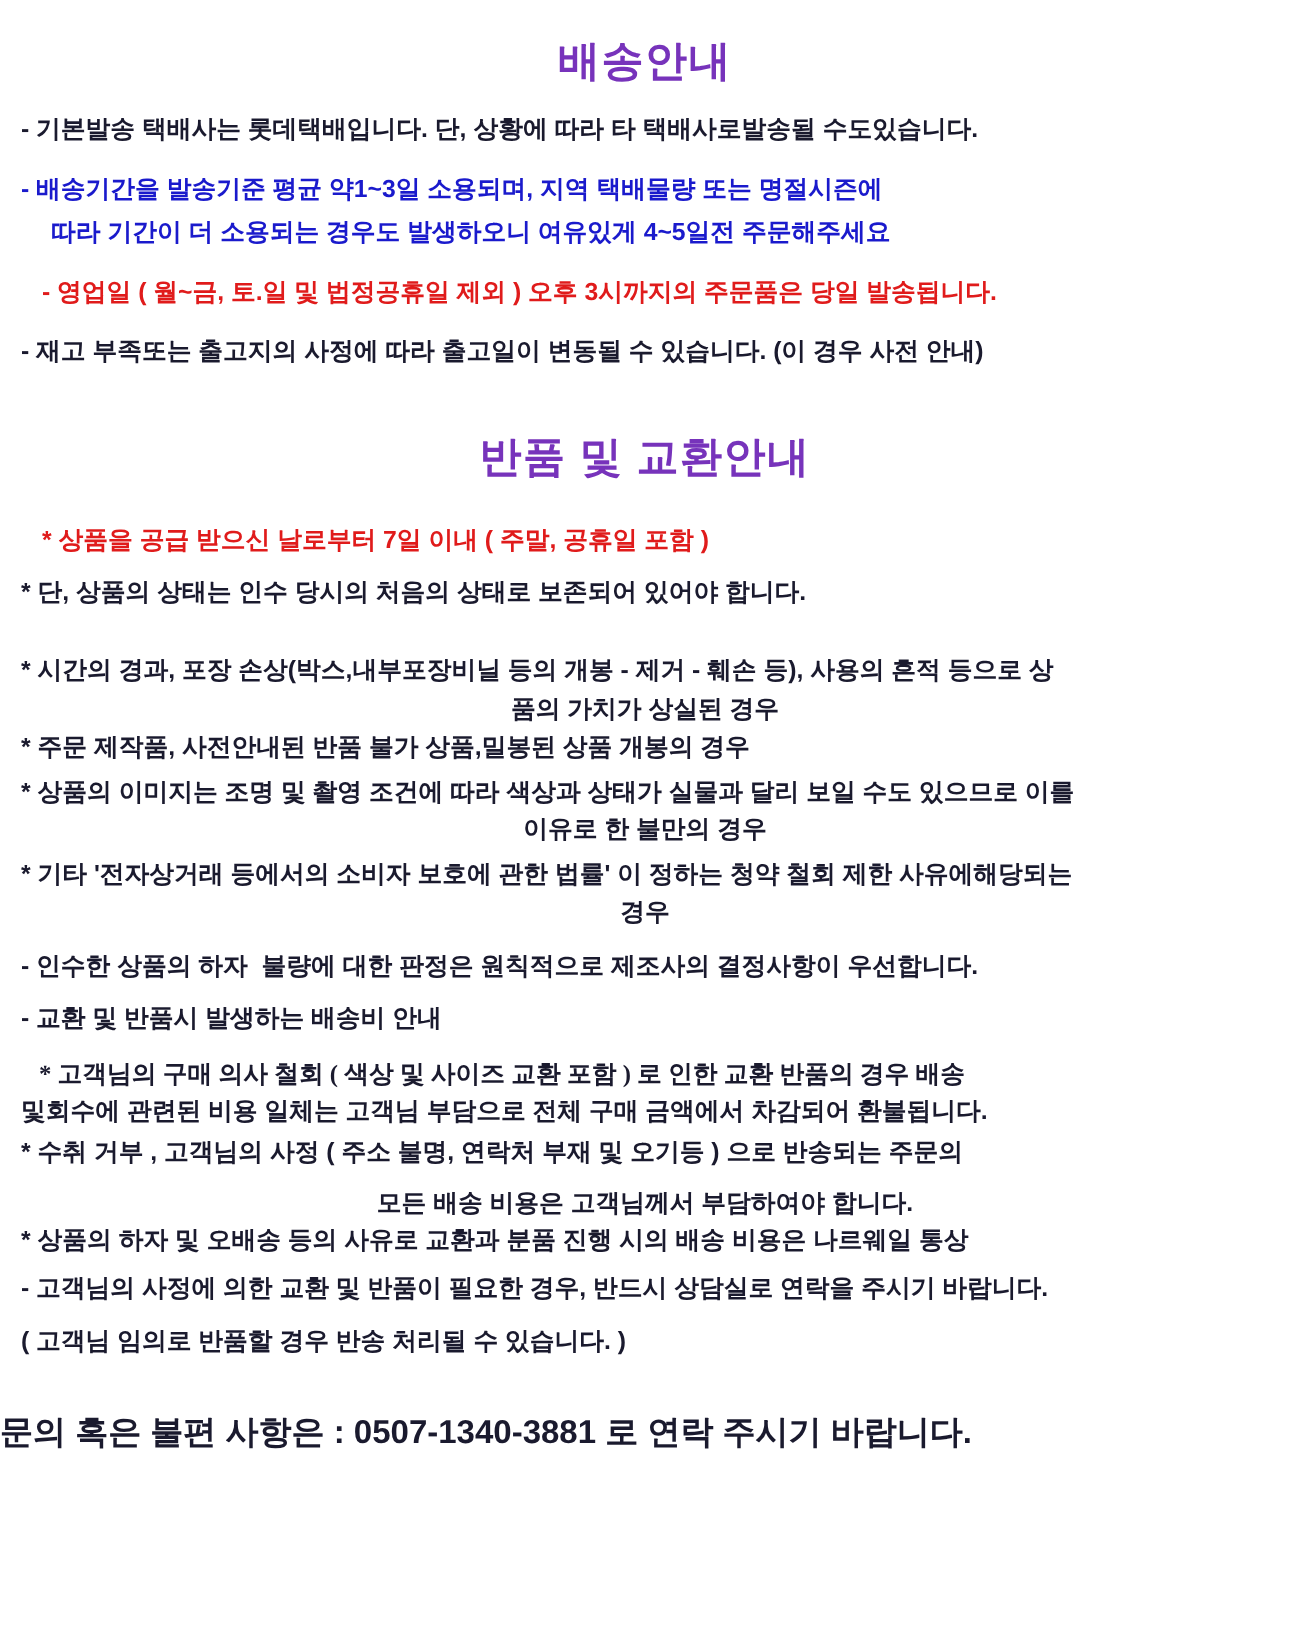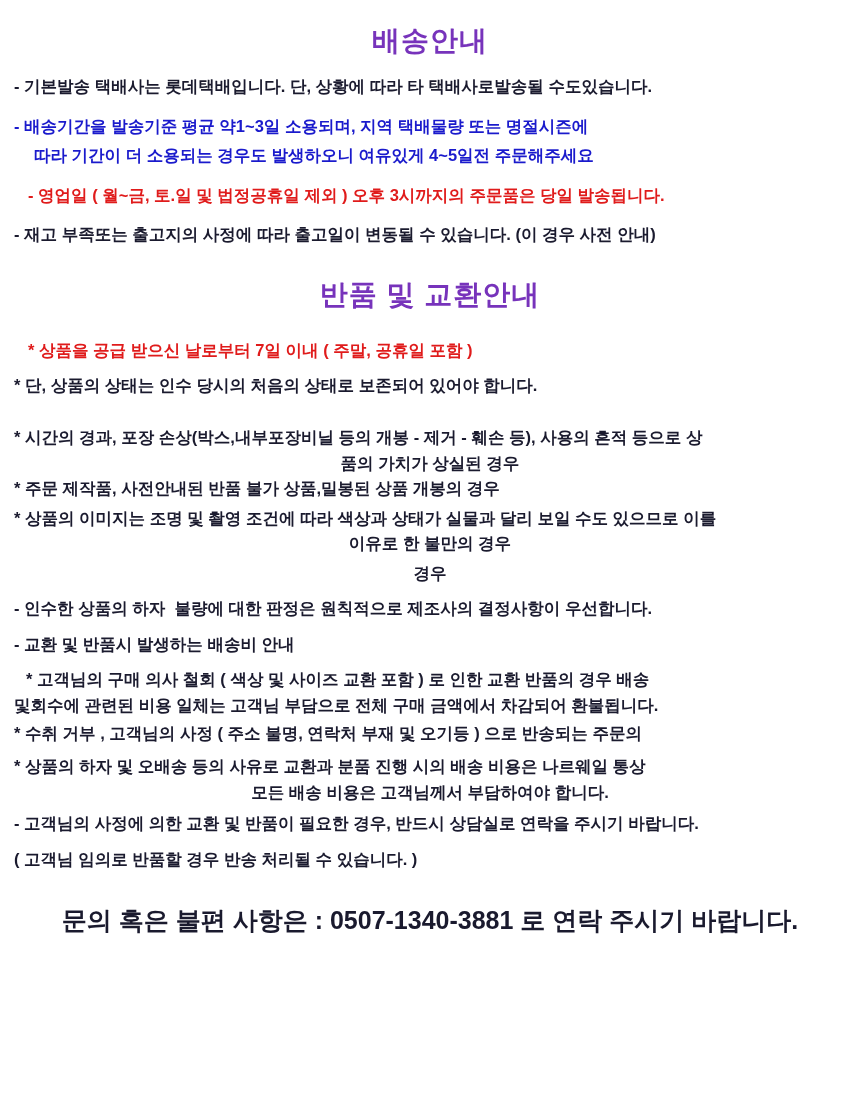--- a/index.html
+++ b/index.html
@@ -22,49 +22,49 @@
   }
 
   .title {
     text-align: center;
     font-weight: bold;
     font-size: 28px;
     color: #7733bb;
     letter-spacing: 1px;
   }
   .title-shipping { margin-top: 22px; }
-  .title-return { margin-top: 28px; }
+  .title-return { margin-top: 38px; }
 
   .lines {
     margin: 0;
     padding: 0;
   }
 
   .line {
     font-weight: bold;
     font-size: 16.5px;
     line-height: 1.55;
     text-align: left;
     padding: 0 14px;
     white-space: pre-wrap;
   }
   .line.center { text-align: center; }
   .line.indent { padding-left: 34px; }
-  .line.indent2 { padding-left: 26px; }
+  .line.indent2 { padding-left: 26px; font-family: Liberation Serif, serif; }
 
   .c-dark { color: #1a1a2e; }
   .c-blue { color: #1a1acc; }
   .c-red  { color: #e01b1b; margin-left: 14px; }
   .gap-md { height: 14px; }
   .gap-lg { height: 24px; }
 
   .footer {
-    text-align: center;
+    text-align: left;
     font-weight: bold;
-    font-size: 25px;
+    font-size: 22px;
     color: #1a1a2e;
     margin-top: 18px;
   }
 </style>
 </head>
 <body>
 
 <div class="page">
 
   <div class="title title-shipping">배송안내</div>
@@ -92,33 +92,34 @@
       <div style="height: 10px;"></div>
       <div class="line c-dark">* 단, 상품의 상태는 인수 당시의 처음의 상태로 보존되어 있어야 합니다.</div>
       <div style="height: 26px;"></div>
       <div class="line c-dark">* 시간의 경과, 포장 손상(박스,내부포장비닐 등의 개봉 - 제거 - 훼손 등), 사용의 흔적 등으로 상</div>
       <div class="line c-dark center">품의 가치가 상실된 경우</div>
       <div class="line c-dark">* 주문 제작품, 사전안내된 반품 불가 상품,밀봉된 상품 개봉의 경우</div>
       <div style="height: 4px;"></div>
       <div class="line c-dark">* 상품의 이미지는 조명 및 촬영 조건에 따라 색상과 상태가 실물과 달리 보일 수도 있으므로 이를</div>
       <div class="line c-dark center">이유로 한 불만의 경우</div>
       <div style="height: 4px;"></div>
+      <div class="line c-dark">* 기타 '전자상거래 등에서의 소비자 보호에 관한 법률' 이 정하는 청약 철회 제한 사유에해당되는</div>
       <div class="line c-dark center">경우</div>
       <div style="height: 10px;"></div>
       <div class="line c-dark">- 인수한 상품의 하자  불량에 대한 판정은 원칙적으로 제조사의 결정사항이 우선합니다.</div>
       <div style="height: 10px;"></div>
       <div class="line c-dark">- 교환 및 반품시 발생하는 배송비 안내</div>
       <div style="height: 10px;"></div>
       <div class="line c-dark indent2">* 고객님의 구매 의사 철회 ( 색상 및 사이즈 교환 포함 ) 로 인한 교환 반품의 경우 배송</div>
       <div class="line c-dark">및회수에 관련된 비용 일체는 고객님 부담으로 전체 구매 금액에서 차감되어 환불됩니다.</div>
       <div style="height: 2px;"></div>
       <div class="line c-dark">* 수취 거부 , 고객님의 사정 ( 주소 불명, 연락처 부재 및 오기등 ) 으로 반송되는 주문의</div>
       <div style="height: 8px;"></div>
+      <div class="line c-dark center">모든 배송 비용은 고객님께서 부담하여야 합니다.</div>
       <div class="line c-dark">* 상품의 하자 및 오배송 등의 사유로 교환과 분품 진행 시의 배송 비용은 나르웨일 통상</div>
-      <div class="line c-dark center">모든 배송 비용은 고객님께서 부담하여야 합니다.</div>
       <div style="height: 6px;"></div>
       <div class="line c-dark">- 고객님의 사정에 의한 교환 및 반품이 필요한 경우, 반드시 상담실로 연락을 주시기 바랍니다.</div>
       <div style="height: 10px;"></div>
       <div class="line c-dark">( 고객님 임의로 반품할 경우 반송 처리될 수 있습니다. )</div>
       <div style="height: 14px;"></div>
     </div>
 
   <div class="footer">문의 혹은 불편 사항은 : 0507-1340-3881 로 연락 주시기 바랍니다.</div>
 
 </div>

